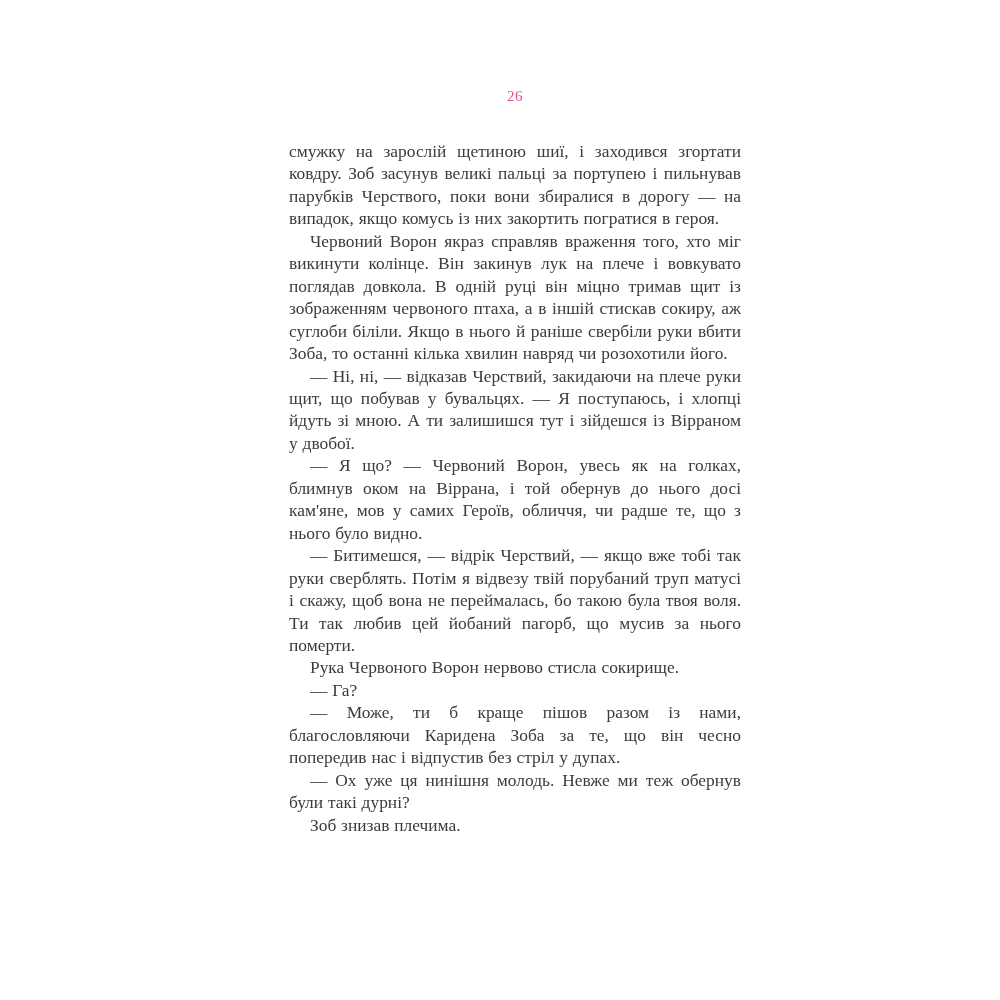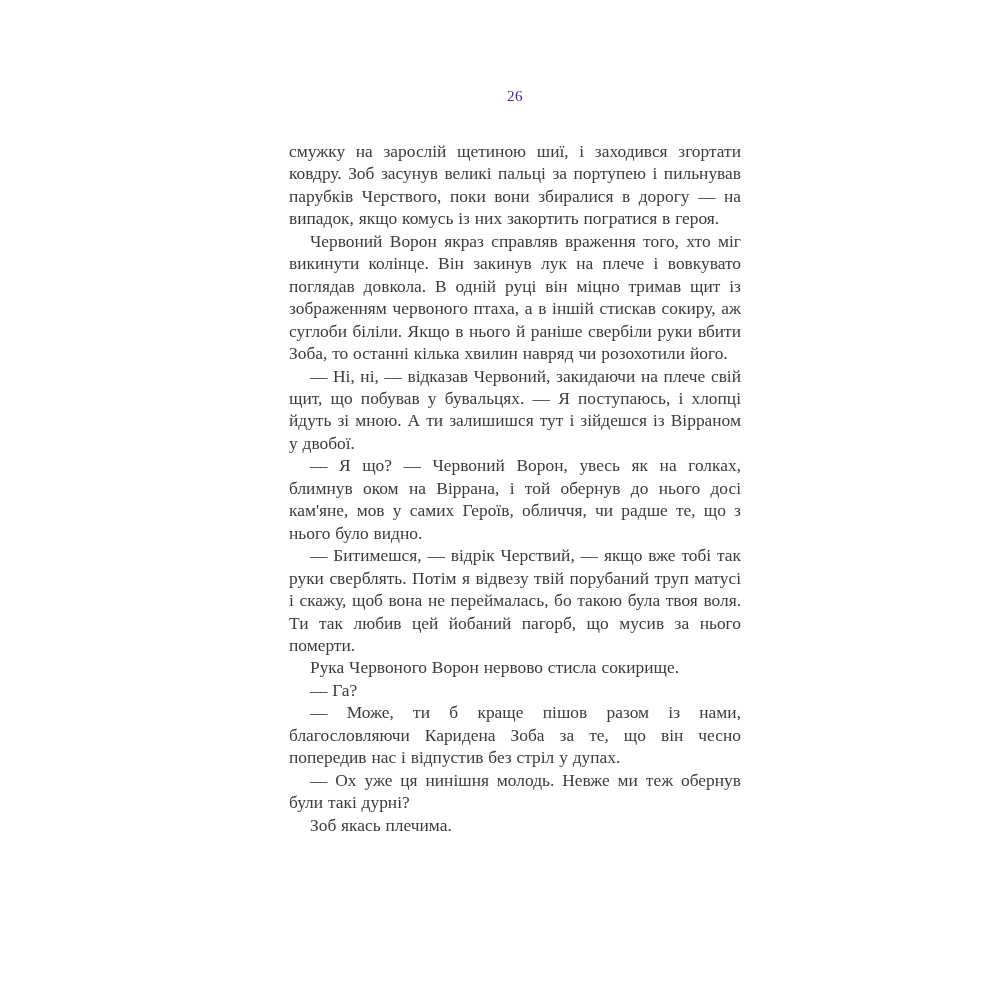--- a/index.html
+++ b/index.html
@@ -16,21 +16,21 @@
     top: 0;
     width: 452px;
     font-family: "Liberation Serif", "DejaVu Serif", serif;
     color: #3b3b3b;
   }
   .page-number {
     text-align: center;
     margin-top: 88px;
     font-size: 15px;
     letter-spacing: 0.5px;
-    color: #4c1d95;
+    color: #ec4899;
   }
   .text-body {
     margin-top: 29px;
   }
   .text-body p {
     margin: 0;
     padding: 0;
     text-align: justify;
     font-size: 17.4px;
     line-height: 22.45px;
@@ -45,22 +45,22 @@
   }
 </style>
 </head>
 <body>
 
 <div class="page">
   <div class="page-number">26</div>
   <div class="text-body">
     <p class="no-indent">смужку на зарослій щетиною шиї, і заходився згортати ковдру. Зоб засунув великі пальці за портупею і пильнував парубків Черствого, поки вони збиралися в дорогу — на випадок, якщо комусь із них закортить погратися в героя.</p>
     <p>Червоний Ворон якраз справляв враження того, хто міг викинути колінце. Він закинув лук на плече і вовкувато поглядав довкола. В одній руці він міцно тримав щит із зображенням червоного птаха, а в іншій стискав сокиру, аж суглоби біліли. Якщо в нього й раніше свербіли руки вбити Зоба, то останні кілька хвилин навряд чи розохотили його.</p>
-    <p>— Ні, ні, — відказав Червоний, закидаючи на плече свій щит, що побував у бувальцях. — Я поступаюсь, і хлопці йдуть зі мною. А ти залишишся тут і зійдешся із Вірраном у двобої.</p>
+    <p>— Ні, ні, — відказав Черствий, закидаючи на плече руки щит, що побував у бувальцях. — Я поступаюсь, і хлопці йдуть зі мною. А ти залишишся тут і зійдешся із Вірраном у двобої.</p>
     <p>— Я що? — Червоний Ворон, увесь як на голках, блимнув оком на Віррана, і той обернув до нього досі кам'яне, мов у самих Героїв, обличчя, чи радше те, що з нього було видно.</p>
     <p>— Битимешся, — відрік Черствий, — якщо вже тобі так руки сверблять. Потім я відвезу твій порубаний труп матусі і скажу, щоб вона не переймалась, бо такою була твоя воля. Ти так любив цей йобаний пагорб, що мусив за нього померти.</p>
     <p>Рука Червоного Ворон нервово стисла сокирище.</p>
     <p>— Га?</p>
     <p>— Може, ти б краще пішов разом із нами, благословляючи Каридена Зоба за те, що він чесно попередив нас і відпустив без стріл у дупах.</p>
     <p>— Ох уже ця нинішня молодь. Невже ми теж обернув були такі дурні?</p>
-    <p>Зоб якась плечима.</p>
+    <p>Зоб знизав плечима.</p>
   </div>
 </div>
 
 </body></html>

